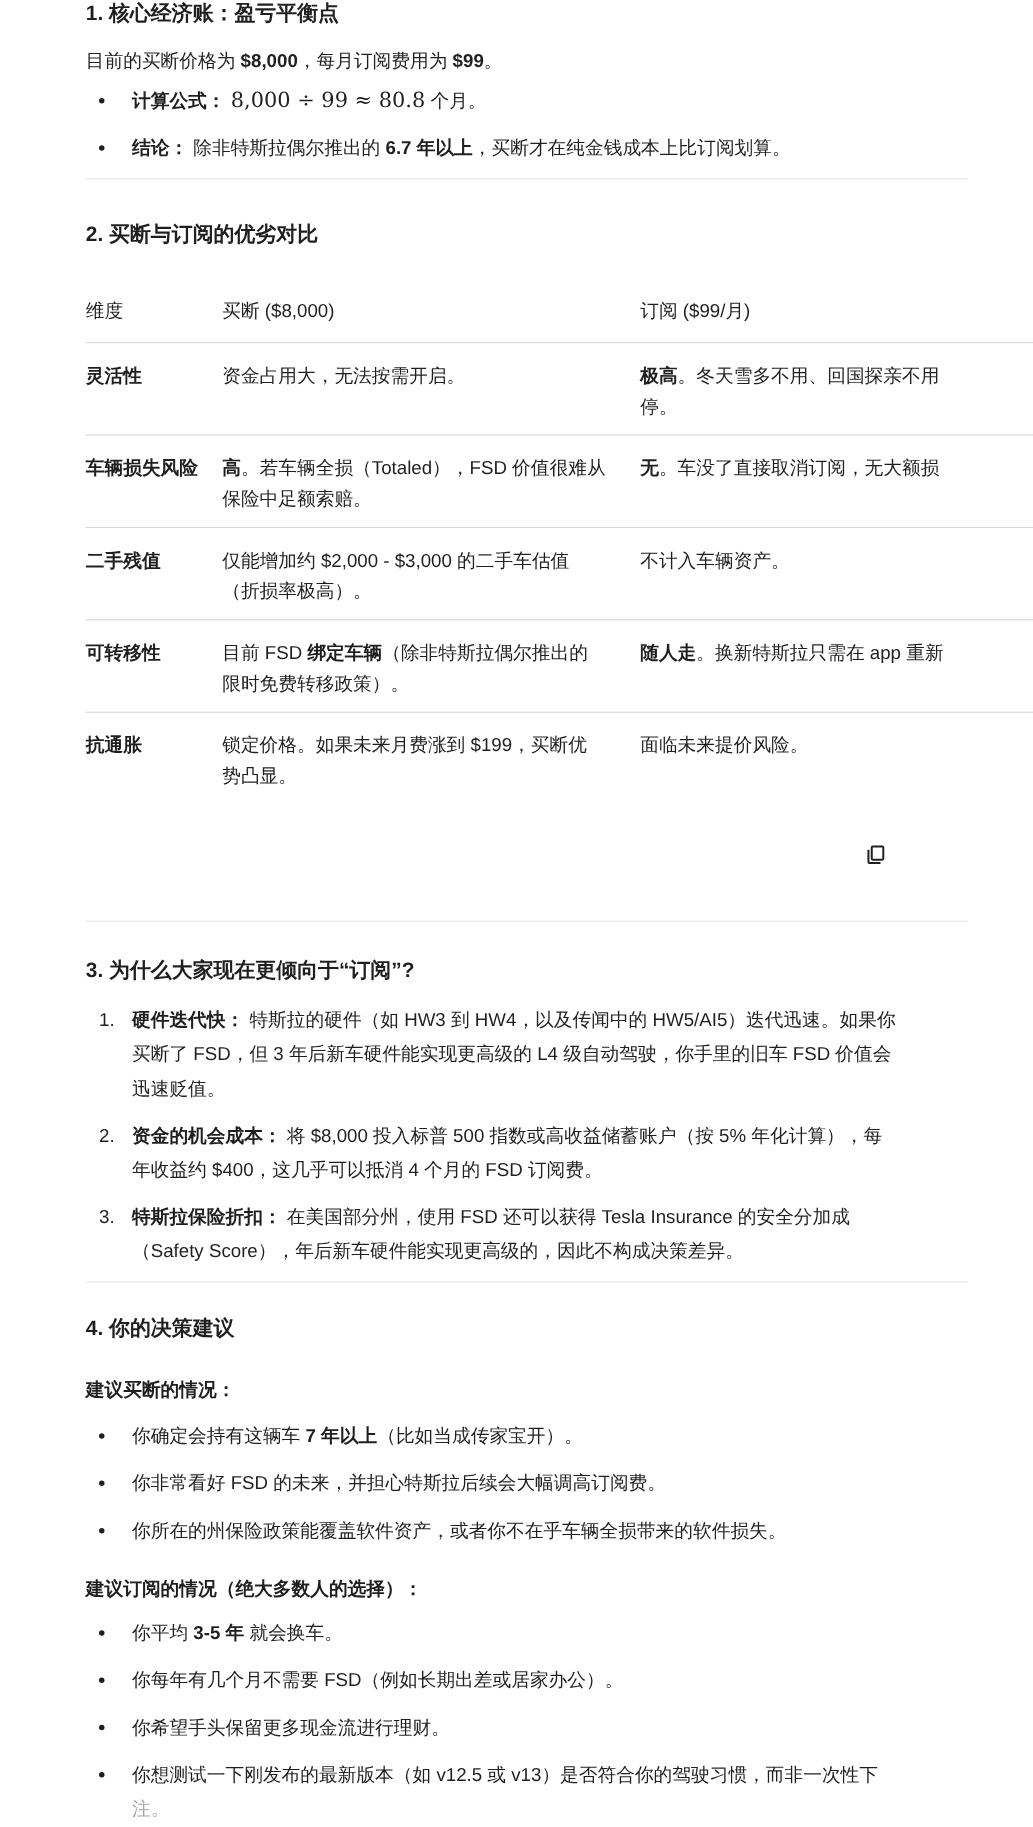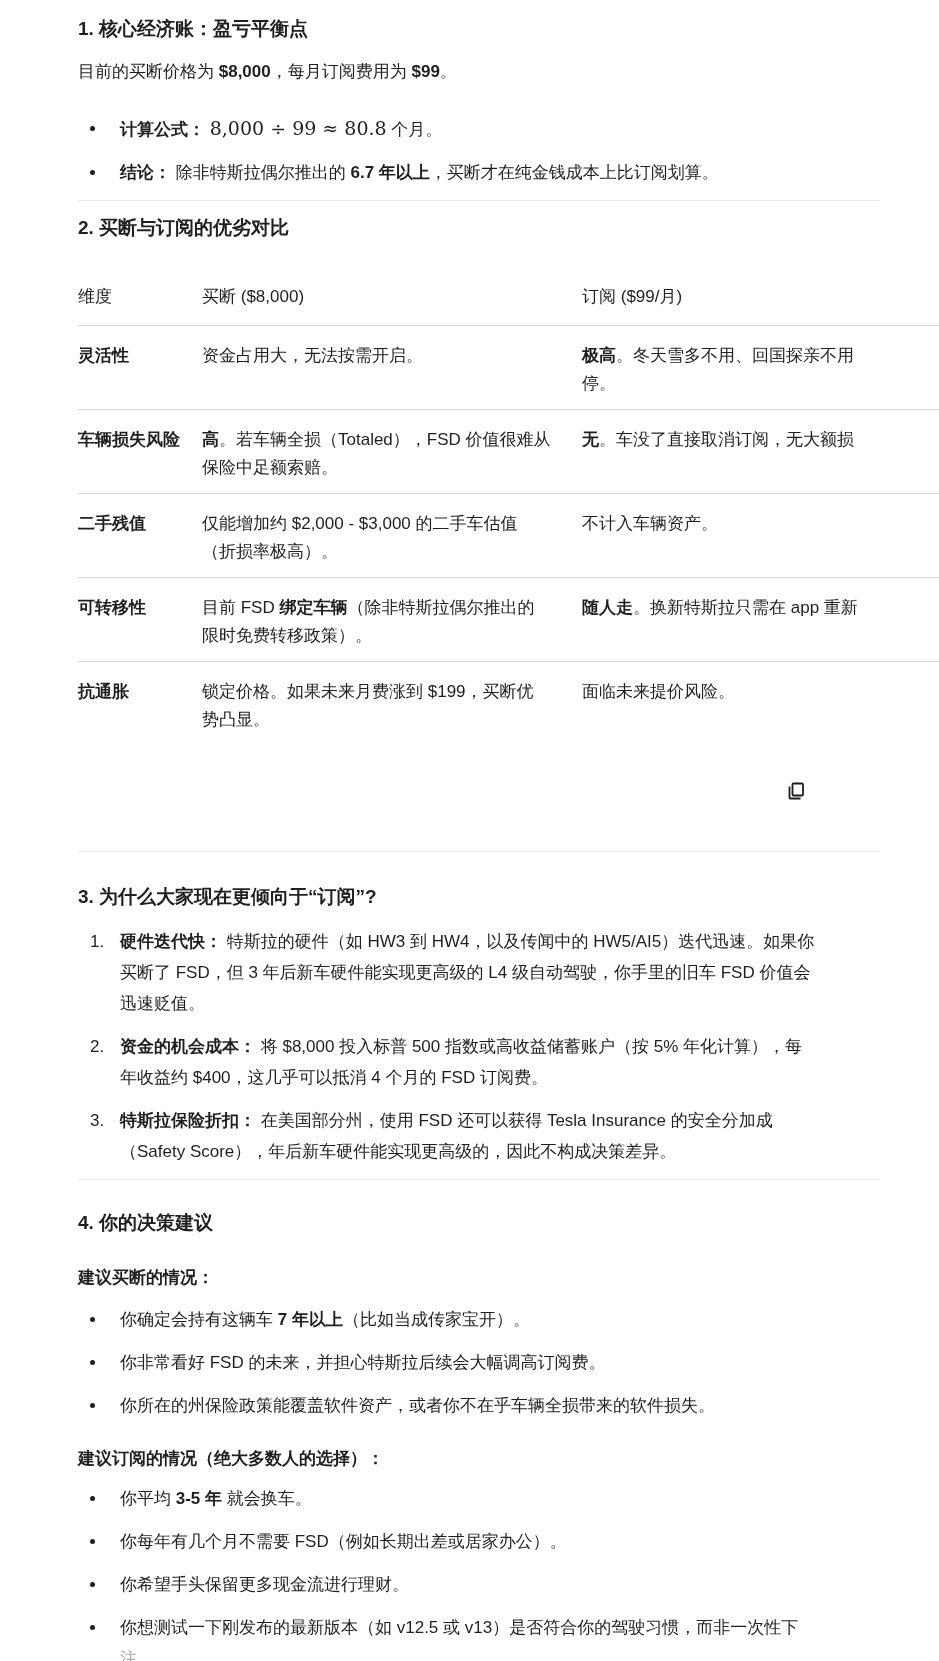--- a/index.html
+++ b/index.html
@@ -34,31 +34,31 @@
   .cell.lab{font-weight:bold;}
 
   
   .export-bar{position:relative;height:36px;margin:28px 59px 0 78px;}
   .export-btn{position:absolute;left:24px;top:0;display:flex;align-items:center;gap:14px;
     height:36px;background:none;border:none;padding:0;cursor:pointer;
     font-family:inherit;font-size:16px;color:#1f1f1f;}
   .copy-btn{position:absolute;right:70px;top:4px;width:28px;height:28px;
     background:none;border:none;padding:2px;cursor:pointer;}
 
-  .mt-sec{margin-top:14px;}
+  .mt-sec{margin-top:38px;}
   svg{display:block;}
 </style>
 </head>
 <body>
 
 <div class="page">
 
-  <h3 class="h3" style="padding-top:16px;">1. 核心经济账：盈亏平衡点</h3>
+  <h3 class="h3" style="padding-top:0;">1. 核心经济账：盈亏平衡点</h3>
   <p class="para"><span>目前的买断价格为 </span><span class="b">$8,000</span><span>，每月订阅费用为 </span><span class="b">$99</span><span>。</span></p>
-  <ul class="blist" style="margin-top:26px;">
+  <ul class="blist" style="margin-top:5px;">
     <li>
         <span class="rich"><span class="b">计算公式：</span><span> </span><span class="math">8,000 ÷ 99 ≈ 80.8</span><span> 个月。</span></span>
       </li>
     <li>
         <span class="rich"><span class="b">结论：</span><span> 除非特斯拉偶尔推出的 </span><span class="b">6.7 年以上</span><span>，买断才在纯金钱成本上比订阅划算。</span></span>
       </li>
   </ul>
 
   <hr class="divider">
 

